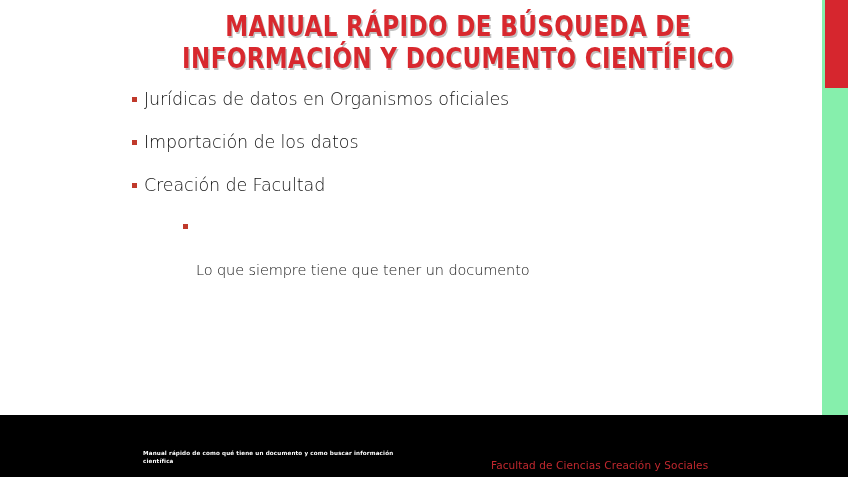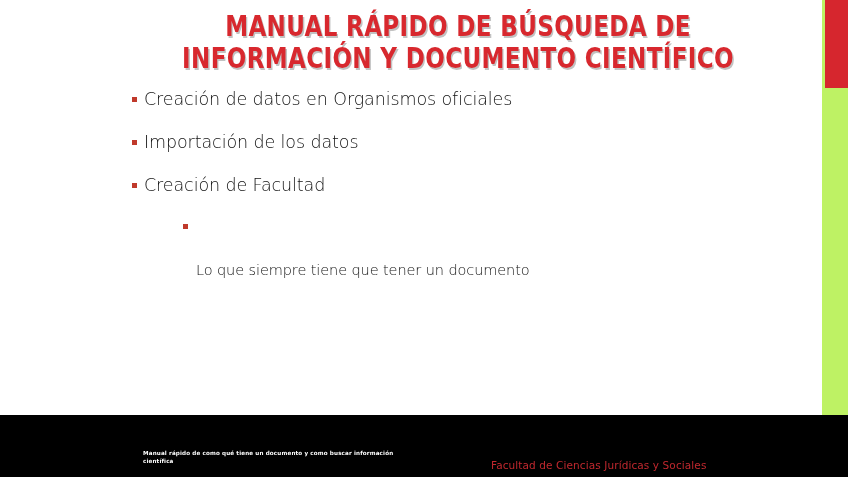--- a/index.html
+++ b/index.html
@@ -11,21 +11,21 @@
     width: 848px;
     height: 477px;
     overflow: hidden;
     font-family: "Liberation Sans", sans-serif;
   }
 
   #slide {
     position: relative;
     width: 848px;
     height: 477px;
-    background: #bef264;
+    background: #86efac;
     overflow: hidden;
   }
 
   
   #canvas {
     position: absolute;
     left: 0;
     top: 0;
     width: 822px;
     height: 415px;
@@ -155,21 +155,21 @@
 
   <div id="right-accent"></div>
 
   <div id="title">Manual rápido de búsqueda de
 información y documento científico</div>
 
   <div id="bullets">
 
     <div class="bullet-row level-1">
       <span class="bullet-marker"></span>
-      <span class="bullet-text">Creación de datos en Organismos oficiales</span>
+      <span class="bullet-text">Jurídicas de datos en Organismos oficiales</span>
     </div>
 
     <div class="bullet-row level-1">
       <span class="bullet-marker"></span>
       <span class="bullet-text">Importación de los datos</span>
     </div>
 
     <div class="bullet-row level-1">
       <span class="bullet-marker"></span>
       <span class="bullet-text">Creación de Facultad</span>
@@ -179,17 +179,17 @@
       <span class="bullet-marker"></span>
       <span class="bullet-text">Lo que siempre tiene que tener un documento</span>
     </div>
 
   </div>
 
   <div id="footer">
 
     <div id="footer-note">Manual rápido de como qué tiene un documento y como buscar información científica</div>
 
-    <div id="faculty-line">Facultad de Ciencias Jurídicas y Sociales</div>
+    <div id="faculty-line">Facultad de Ciencias Creación y Sociales</div>
 
   </div>
 
 </div>
 
 </body></html>

